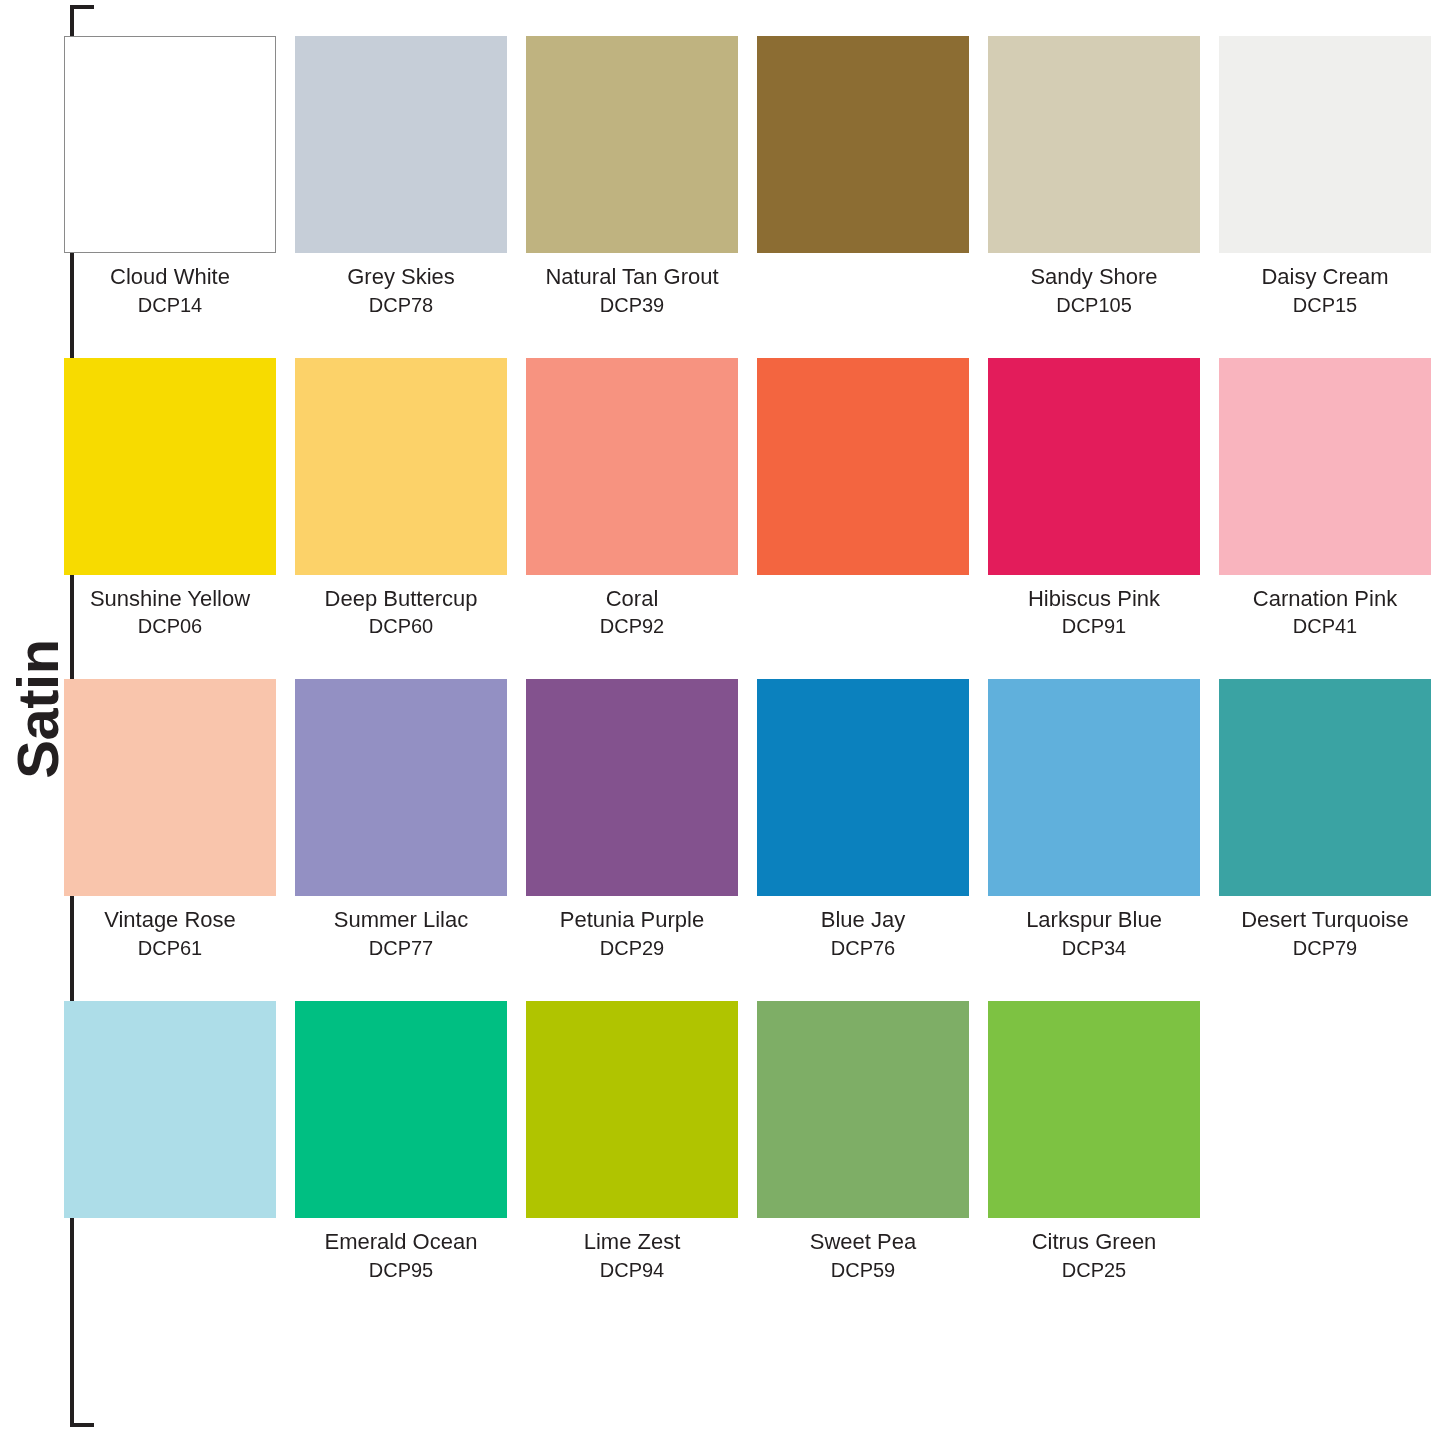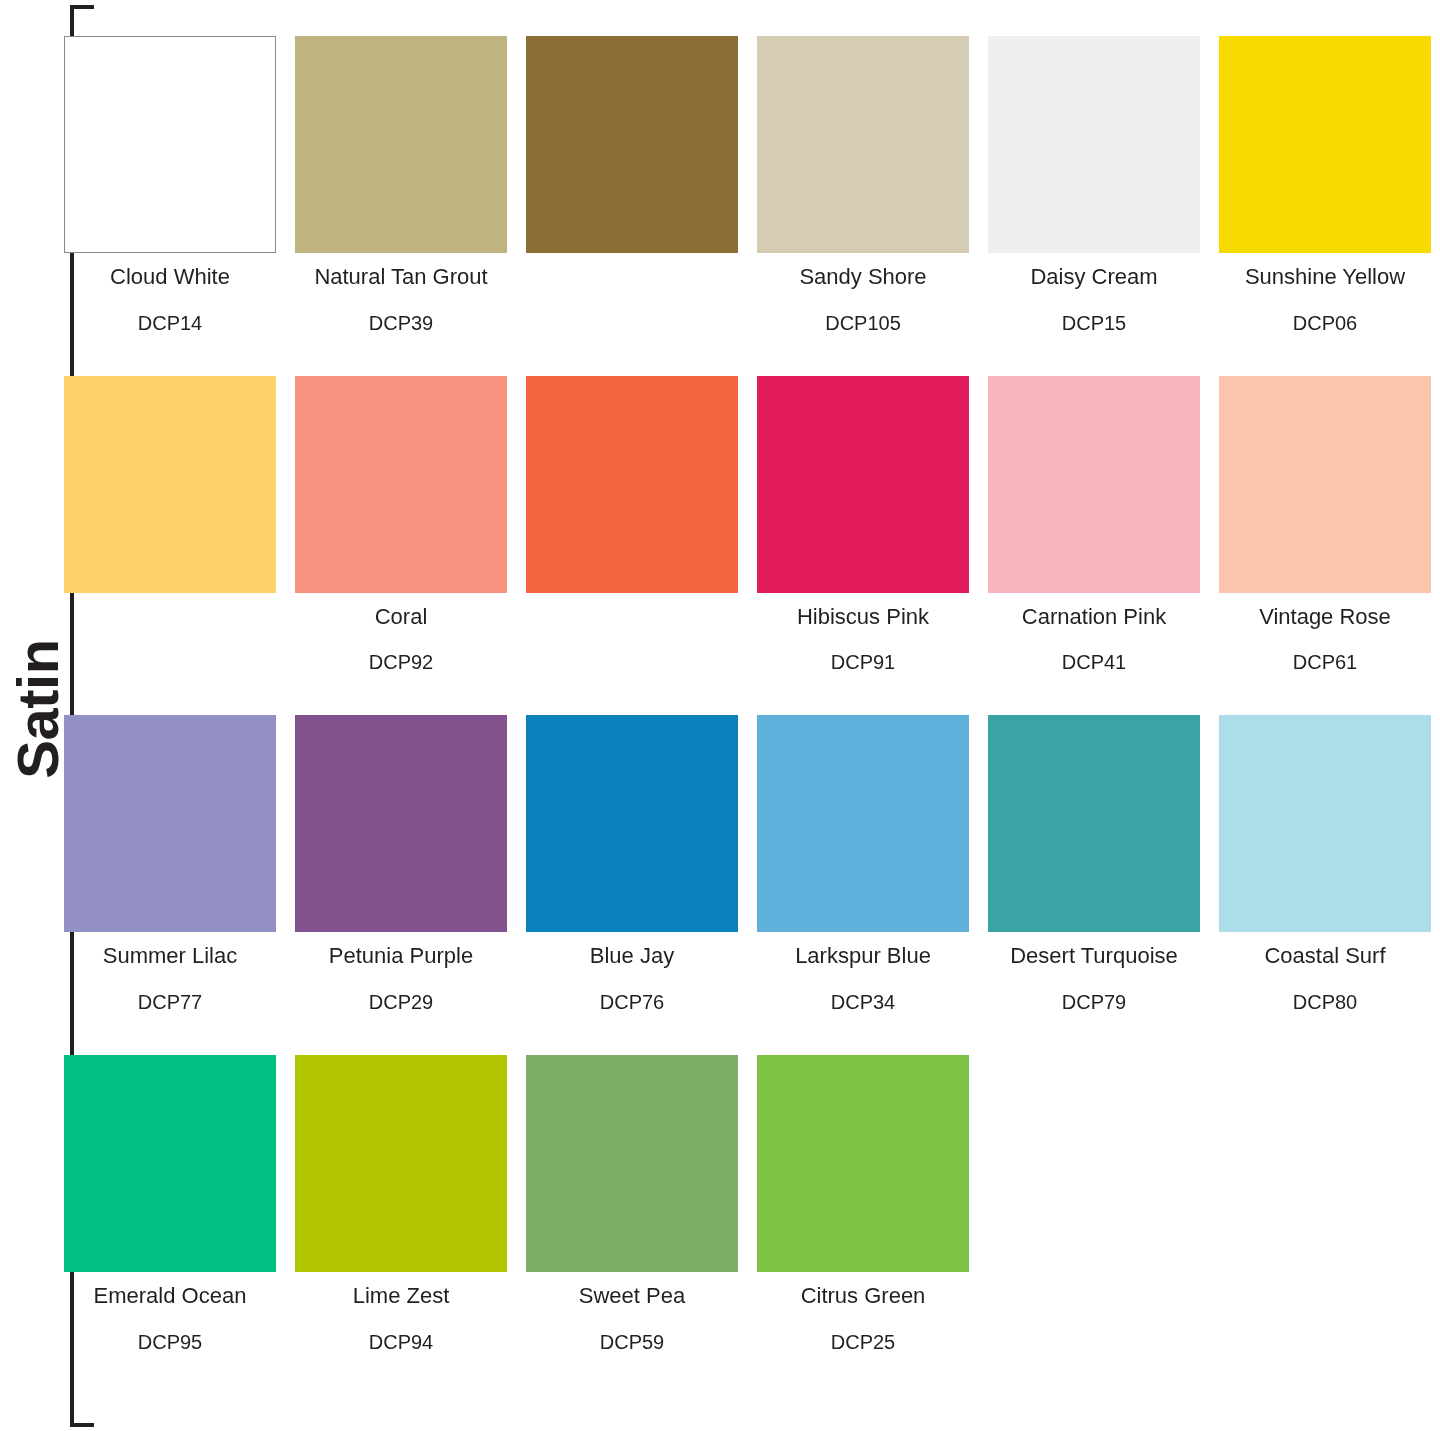--- a/index.html
+++ b/index.html
@@ -100,21 +100,21 @@
     line-height: 1.12;
     color: #231f20;
     white-space: nowrap;
   }
   .swatch-code {
     display: block;
     font-size: 20px;
     font-weight: 400;
     line-height: 1.25;
     color: #231f20;
-    margin-top: 21px;
+    margin-top: 3px;
   }
 </style>
 </head>
 <body>
 
 <div id="palette-page">
 
   <div class="sheen-group">
     <div class="bracket-tick top"></div>
     <div class="bracket-spine"></div>
@@ -124,20 +124,27 @@
 
   <div class="swatch-grid">
       <div class="swatch-cell">
         <div class="swatch-chip bordered" style="background: rgb(255, 255, 255);"></div>
         <div class="swatch-text">
           <span class="swatch-name">Cloud White</span>
           <span class="swatch-code">DCP14</span>
         </div>
       </div>
       <div class="swatch-cell">
+        <div class="swatch-chip" style="background: rgb(198, 206, 216);"></div>
+        <div class="swatch-text">
+          <span class="swatch-name">Grey Skies</span>
+          <span class="swatch-code">DCP78</span>
+        </div>
+      </div>
+      <div class="swatch-cell">
         <div class="swatch-chip" style="background: rgb(191, 179, 128);"></div>
         <div class="swatch-text">
           <span class="swatch-name">Natural Tan Grout</span>
           <span class="swatch-code">DCP39</span>
         </div>
       </div>
       <div class="swatch-cell">
         <div class="swatch-chip" style="background: rgb(140, 109, 51);"></div>
       </div>
       <div class="swatch-cell">
@@ -156,20 +163,24 @@
       </div>
       <div class="swatch-cell">
         <div class="swatch-chip" style="background: rgb(247, 219, 0);"></div>
         <div class="swatch-text">
           <span class="swatch-name">Sunshine Yellow</span>
           <span class="swatch-code">DCP06</span>
         </div>
       </div>
       <div class="swatch-cell">
         <div class="swatch-chip" style="background: rgb(252, 210, 105);"></div>
+        <div class="swatch-text">
+          <span class="swatch-name">Deep Buttercup</span>
+          <span class="swatch-code">DCP60</span>
+        </div>
       </div>
       <div class="swatch-cell">
         <div class="swatch-chip" style="background: rgb(247, 147, 128);"></div>
         <div class="swatch-text">
           <span class="swatch-name">Coral</span>
           <span class="swatch-code">DCP92</span>
         </div>
       </div>
       <div class="swatch-cell">
         <div class="swatch-chip" style="background: rgb(243, 101, 64);"></div>
@@ -225,24 +236,20 @@
       </div>
       <div class="swatch-cell">
         <div class="swatch-chip" style="background: rgb(58, 163, 163);"></div>
         <div class="swatch-text">
           <span class="swatch-name">Desert Turquoise</span>
           <span class="swatch-code">DCP79</span>
         </div>
       </div>
       <div class="swatch-cell">
         <div class="swatch-chip" style="background: rgb(173, 221, 232);"></div>
-        <div class="swatch-text">
-          <span class="swatch-name">Coastal Surf</span>
-          <span class="swatch-code">DCP80</span>
-        </div>
       </div>
       <div class="swatch-cell">
         <div class="swatch-chip" style="background: rgb(0, 191, 130);"></div>
         <div class="swatch-text">
           <span class="swatch-name">Emerald Ocean</span>
           <span class="swatch-code">DCP95</span>
         </div>
       </div>
       <div class="swatch-cell">
         <div class="swatch-chip" style="background: rgb(176, 196, 0);"></div>

